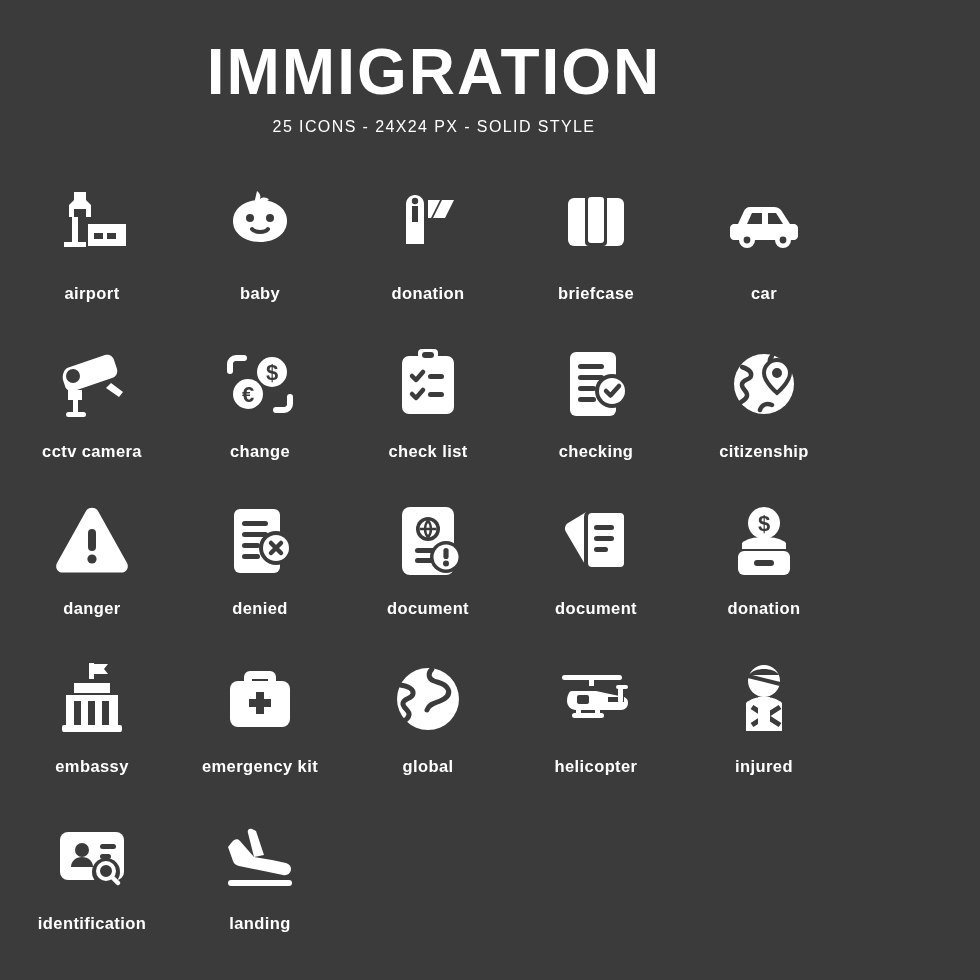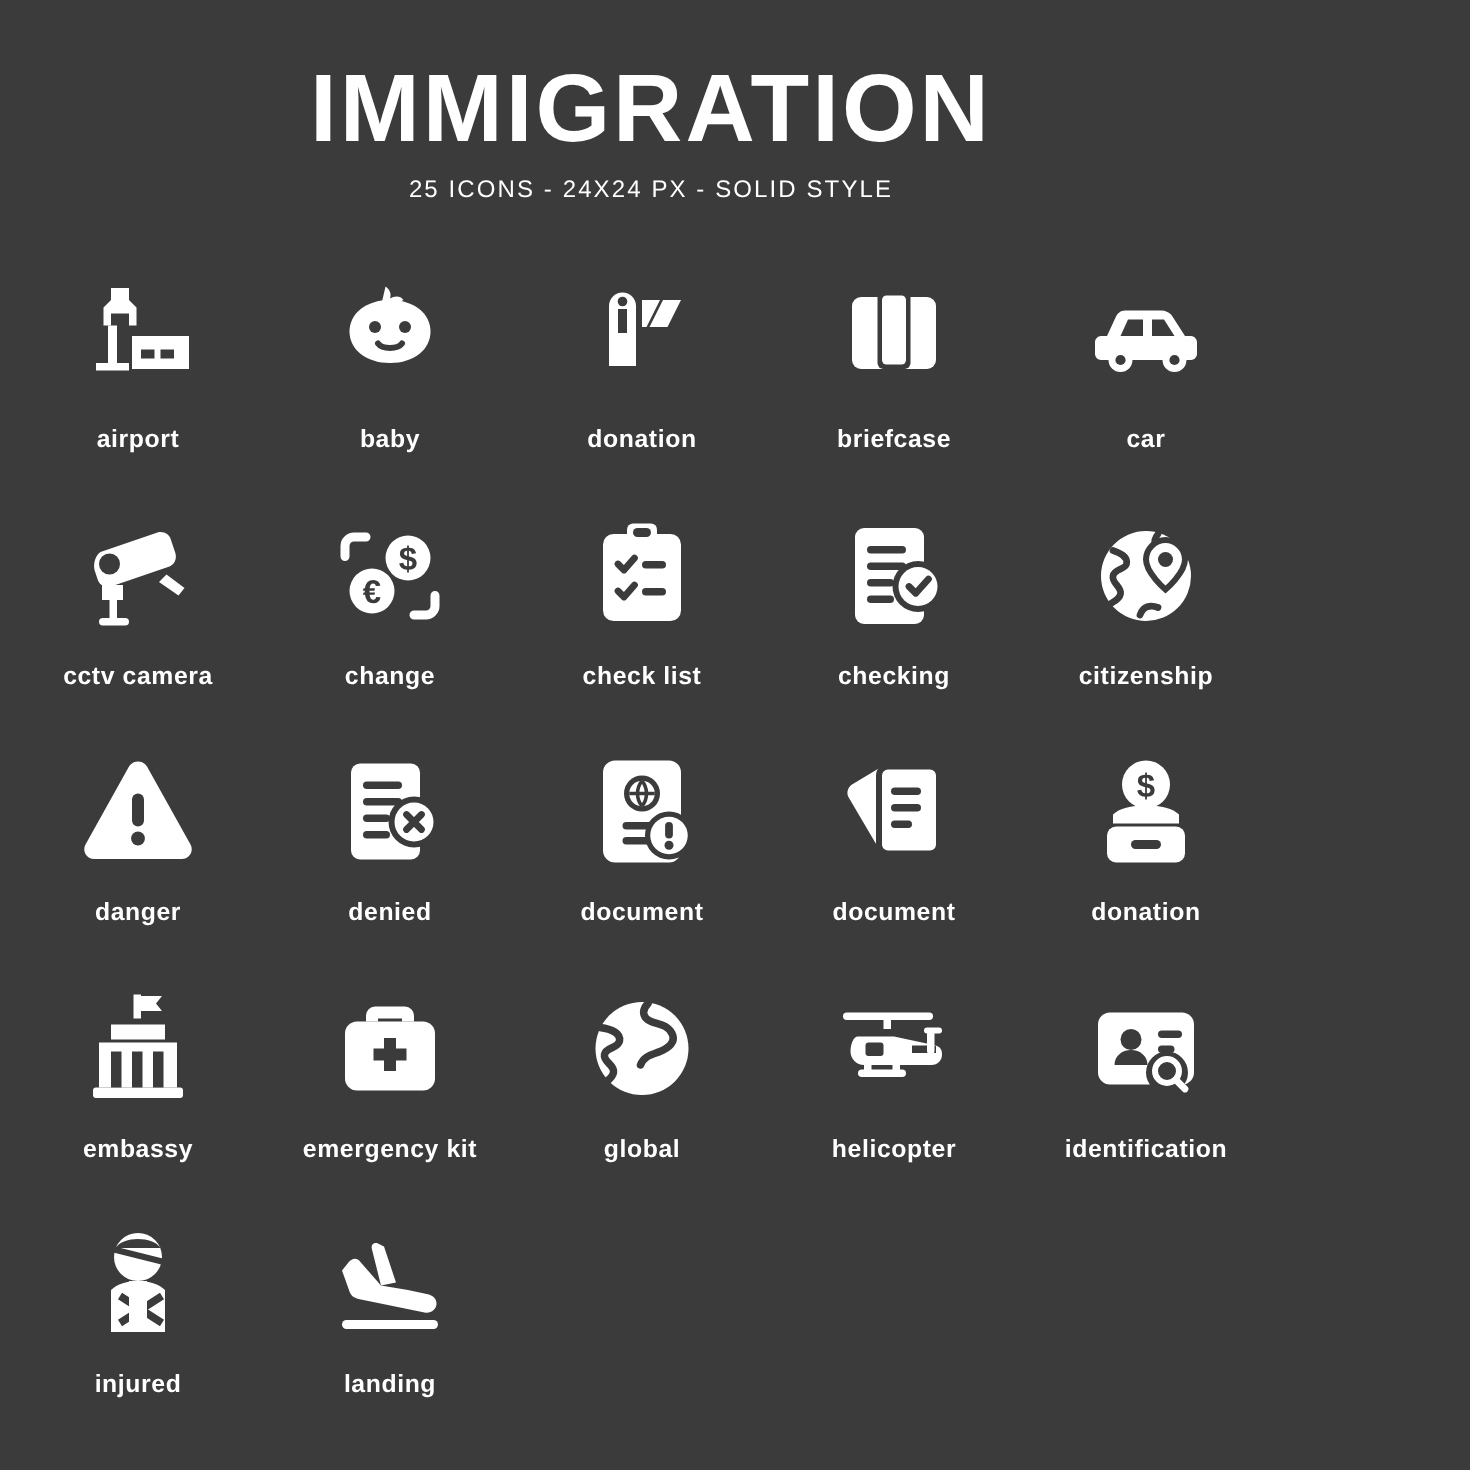--- a/index.html
+++ b/index.html
@@ -339,50 +339,50 @@
           <rect x="47" y="57" width="5" height="8"></rect>
         </svg>
       </div>
       <div class="caption">helicopter</div>
     </div>
 
 
     <div class="cell">
       <div class="glyph">
         <svg width="96" height="96" viewBox="0 0 96 96" fill="#fff">
+          <circle cx="48" cy="30" r="16"></circle>
+          <path d="M33 24c5-8 25-8 30 0z" fill="#3b3b3b"></path>
+          <path d="M32 25l32 8" stroke="#3b3b3b" stroke-width="4"></path>
+          <path d="M30 52c4-4 11-6 18-6s14 2 18 6v28H30z"></path>
+          <path d="M36 56l28 18M64 56L36 74" stroke="#3b3b3b" stroke-width="5"></path>
+          <path d="M42 46h12v34H42z" fill="#fff"></path>
+        </svg>
+      </div>
+      <div class="caption">injured</div>
+    </div>
+
+    <div class="cell">
+      <div class="glyph">
+        <svg width="96" height="96" viewBox="0 0 96 96" fill="#fff">
           <rect x="16" y="24" width="64" height="48" rx="8"></rect>
           <circle cx="38" cy="42" r="7" fill="#3b3b3b"></circle>
           <path d="M27 59c0-6 5-10 11-10s11 4 11 10z" fill="#3b3b3b"></path>
           <rect x="56" y="36" width="16" height="5" rx="2.5" fill="#3b3b3b"></rect>
           <rect x="56" y="46" width="11" height="5" rx="2.5" fill="#3b3b3b"></rect>
           <circle cx="62" cy="64" r="14" fill="#3b3b3b"></circle>
           <circle cx="62" cy="63" r="8" fill="none" stroke="#fff" stroke-width="4"></circle>
           <path d="M68 69l6 6" stroke="#fff" stroke-width="4.5" stroke-linecap="round"></path>
         </svg>
       </div>
       <div class="caption">identification</div>
     </div>
 
     <div class="cell">
       <div class="glyph">
         <svg width="96" height="96" viewBox="0 0 96 96" fill="#fff">
-          <circle cx="48" cy="30" r="16"></circle>
-          <path d="M33 24c5-8 25-8 30 0z" fill="#3b3b3b"></path>
-          <path d="M32 25l32 8" stroke="#3b3b3b" stroke-width="4"></path>
-          <path d="M30 52c4-4 11-6 18-6s14 2 18 6v28H30z"></path>
-          <path d="M36 56l28 18M64 56L36 74" stroke="#3b3b3b" stroke-width="5"></path>
-          <path d="M42 46h12v34H42z" fill="#fff"></path>
-        </svg>
-      </div>
-      <div class="caption">injured</div>
-    </div>
-
-    <div class="cell">
-      <div class="glyph">
-        <svg width="96" height="96" viewBox="0 0 96 96" fill="#fff">
           <path d="M20 34c2-3 6-4 8-1l14 16 18 3 14 3c3 1 5 3 5 6 0 4-4 7-8 6l-44-9c-3-1-5-2-6-5l-5-14z"></path>
           <path d="M42 49l-6-24c-1-3 1-5 4-4l4 2 8 24z"></path>
           <rect x="16" y="72" width="64" height="6" rx="3"></rect>
         </svg>
       </div>
       <div class="caption">landing</div>
     </div>
 
   </div>
 </div>

